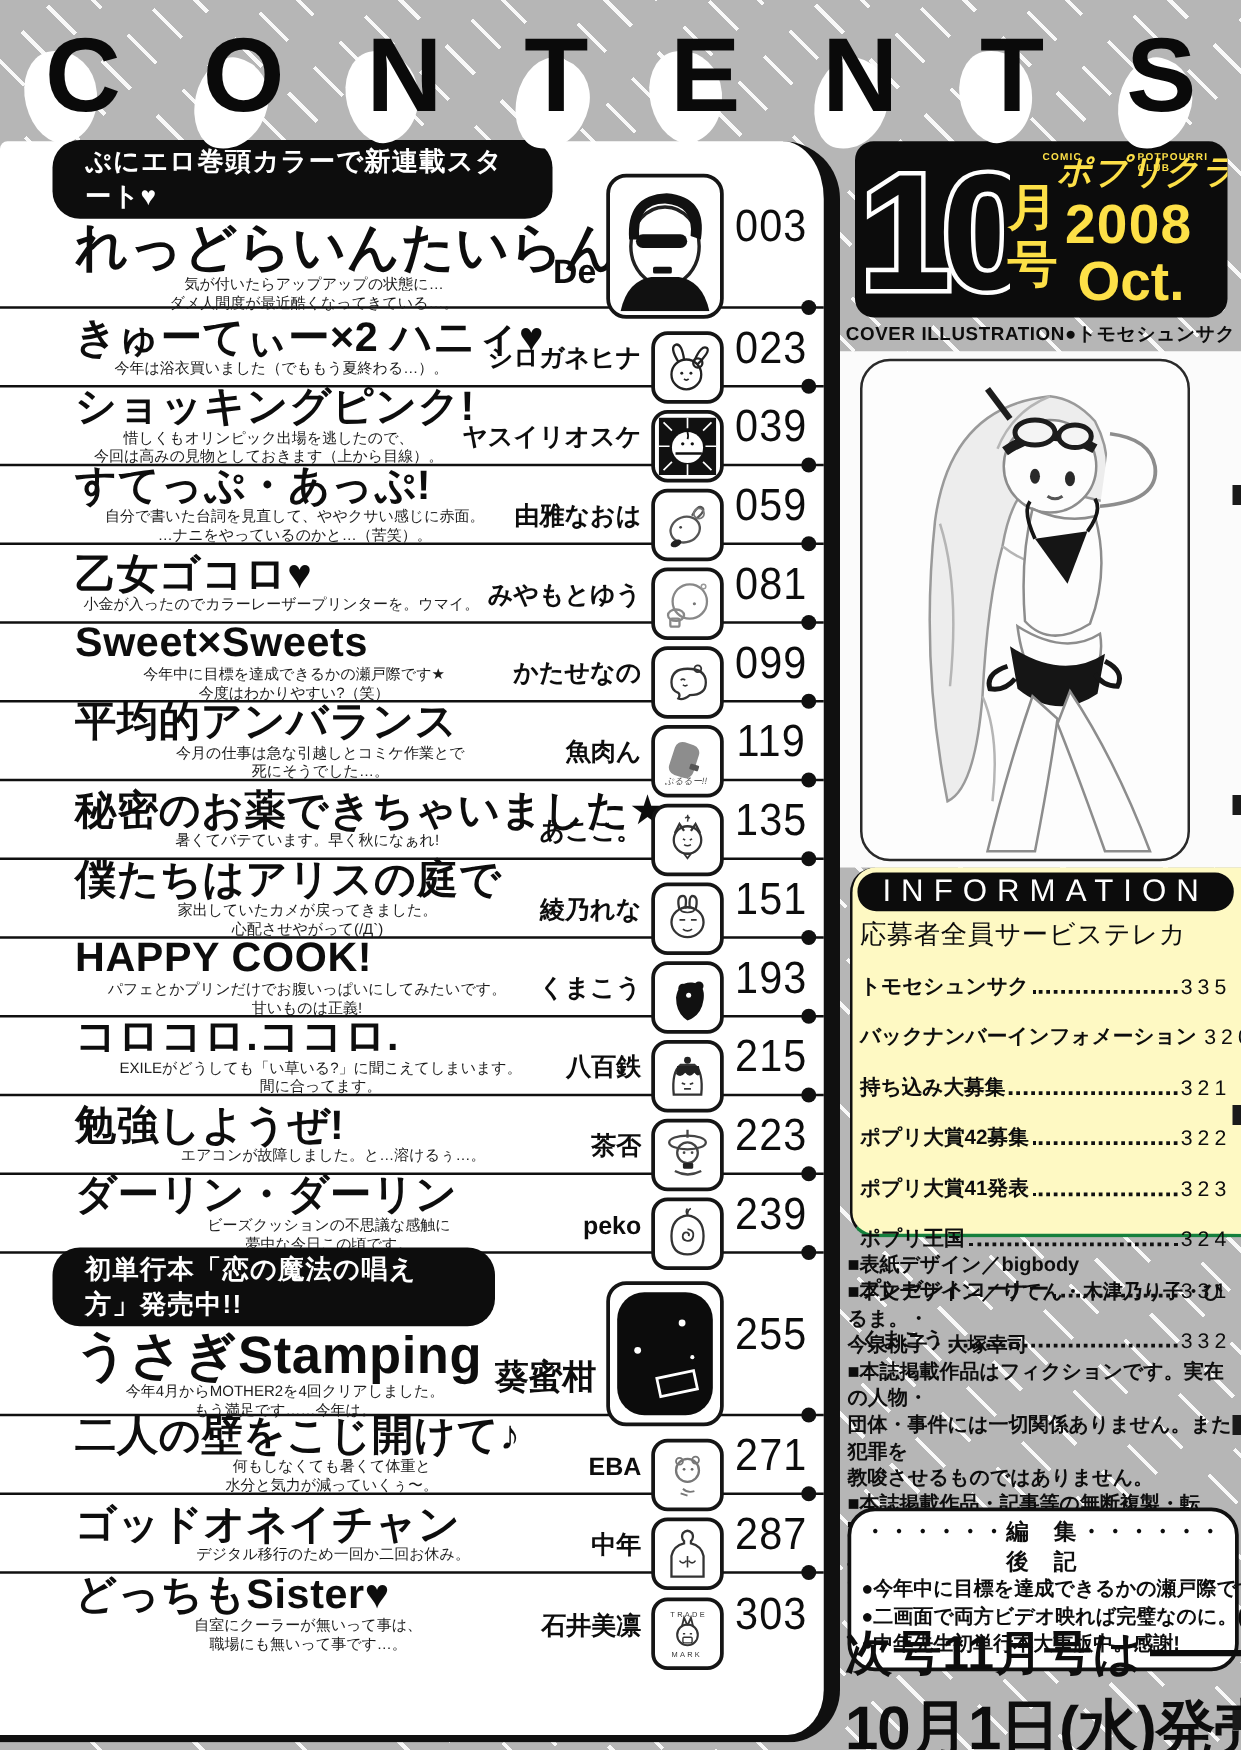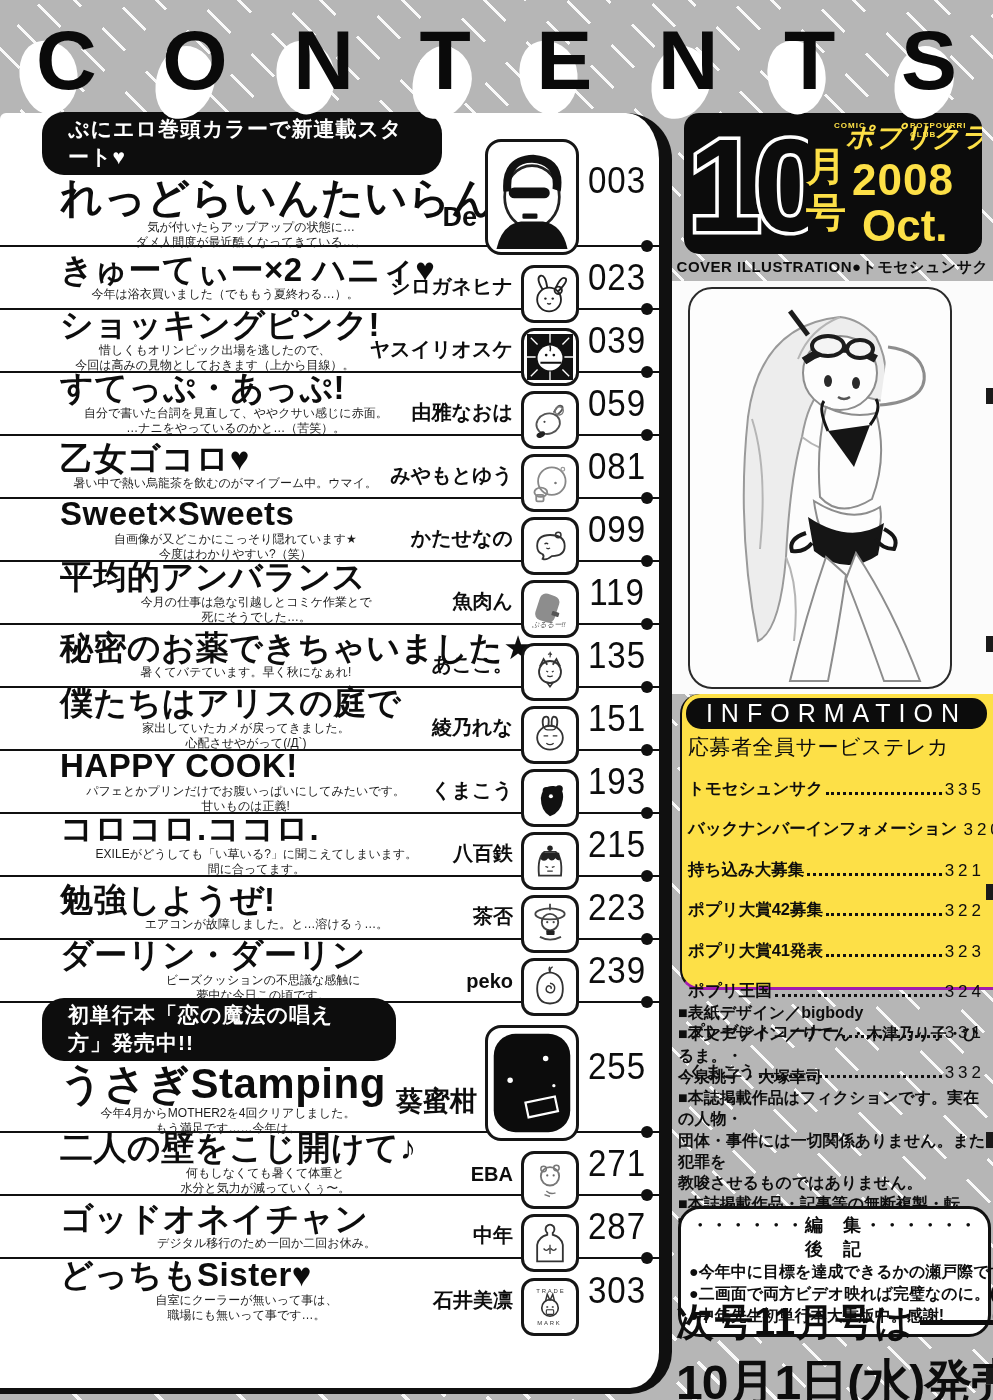--- a/index.html
+++ b/index.html
@@ -44,22 +44,22 @@
   .logo{position:absolute;top:113px;left:12px;width:298px;height:141px;background:#0c0c0c;border-radius:15px;color:#fde047;overflow:hidden;}
   .big10{position:absolute;left:4px;top:2px;}
   .mcol{position:absolute;left:122px;top:30px;font-weight:bold;font-size:40px;line-height:1.15;}
   .lname{position:absolute;left:162px;top:6px;font-weight:bold;font-size:27px;font-style:italic;letter-spacing:1px;white-space:nowrap;}
   .lsmall{position:absolute;top:8px;font-size:8px;font-weight:bold;letter-spacing:1px;}
   .y2008{position:absolute;left:168px;top:42px;font-weight:bold;font-size:44px;letter-spacing:1px;}
   .oct{position:absolute;left:178px;top:88px;font-weight:bold;font-size:44px;}
   .ccredit{position:absolute;top:258px;left:0;width:100%;text-align:center;font-weight:bold;font-size:15px;letter-spacing:.5px;}
   .coverarea{position:absolute;top:281px;left:0;width:321px;height:413px;background:#fbfbfb;}
   .coverframe{position:absolute;top:6px;left:16px;width:260px;height:398px;border:2px solid #2a2a2a;border-radius:24px;background:#fdfdfd;overflow:hidden;}
-  .infopanel{position:absolute;top:694px;left:8px;right:0;height:296px;background:#fde047;
-    border-left:2px solid #101010;border-bottom:3px solid #a21caf;border-radius:20px 0 0 20px;box-sizing:border-box;padding:4px 2px 0 4px;}
+  .infopanel{position:absolute;top:694px;left:8px;right:0;height:296px;background:#fef9c3;
+    border-left:2px solid #101010;border-bottom:3px solid #15803d;border-radius:20px 0 0 20px;box-sizing:border-box;padding:4px 2px 0 4px;}
   .infohdr{background:#0c0c0c;color:#fff;border-radius:15px;height:31px;line-height:31px;text-align:center;
     font-size:25px;letter-spacing:8px;font-weight:normal;margin:0 4px 2px 0;}
   .infolead{font-weight:normal;font-size:21px;padding:2px 2px 1px;letter-spacing:.5px;}
   .infoitem{display:flex;align-items:flex-end;height:28.5px;padding:0 6px 0 2px;margin-top:12px;}
   .ilabel{font-weight:bold;font-size:16.5px;white-space:nowrap;padding-bottom:3px;}
   .ileader{flex:1;border-bottom:3px dotted #101010;margin:0 3px 8px;}
   .ipage{font-size:17px;letter-spacing:4px;padding-bottom:3px;}
   .credits{position:absolute;top:1002px;left:6px;right:2px;font-weight:bold;font-size:16px;line-height:1.33;}
   .credits .big{font-size:19px;line-height:1.2;}
   .edbox{position:absolute;top:1206px;left:6px;right:2px;background:#fff;border:3.5px solid #101010;border-radius:22px;padding:4px 8px 7px;box-sizing:border-box;}
@@ -173,41 +173,41 @@
         <ellipse cx="14" cy="40" rx="5" ry="3" fill="#222" transform="rotate(-25 14 40)"></ellipse>
       </svg>
     </div>
     <div class="epage">059</div>
   </div>
 
   <div class="row">
     <div class="tcol">
       <div class="etitle">乙女ゴコロ♥</div>
       <div class="edesc">
-          <span>暑い中で熱い烏龍茶を飲むのがマイブーム中。ウマイ。</span>
+          <span>小金が入ったのでカラーレーザープリンターを。ウマイ。</span>
         </div>
     </div>
     <div class="eauthor">みやもとゆう</div>
     <div class="iconbox">
       <svg width="44" height="44" viewBox="0 0 48 48">
         <circle cx="26" cy="22" r="15" fill="none" stroke="#888" stroke-width="2"></circle>
         <ellipse cx="14" cy="34" rx="7" ry="5" fill="none" stroke="#888" stroke-width="2"></ellipse>
         <circle cx="30" cy="24" r="1.4" fill="#777"></circle>
         <rect x="9" y="37" width="8" height="7" rx="1.5" fill="none" stroke="#888" stroke-width="2"></rect>
         <circle cx="38" cy="9" r="2" fill="none" stroke="#999" stroke-width="1.3"></circle>
       </svg>
     </div>
     <div class="epage">081</div>
   </div>
 
   <div class="row">
     <div class="tcol">
       <div class="etitle">Sweet×Sweets</div>
       <div class="edesc">
-          <span>自画像が又どこかにこっそり隠れています★</span>
+          <span>今年中に目標を達成できるかの瀬戸際です★</span>
           <span>今度はわかりやすい?（笑）</span>
         </div>
     </div>
     <div class="eauthor">かたせなの</div>
     <div class="iconbox">
       <svg width="44" height="44" viewBox="0 0 48 48">
         <path d="M10 24 Q10 12 24 12 Q40 12 40 24 Q40 35 26 35 Q20 40 16 38 Q18 35 16 33 Q10 31 10 24 Z" fill="none" stroke="#333" stroke-width="2"></path>
         <circle cx="33" cy="12" r="3" fill="none" stroke="#333" stroke-width="1.6"></circle>
         <path d="M18 22 q2-2 4 0 M20 26 q2 2 4 0" stroke="#333" fill="none" stroke-width="1.4"></path>
       </svg>

